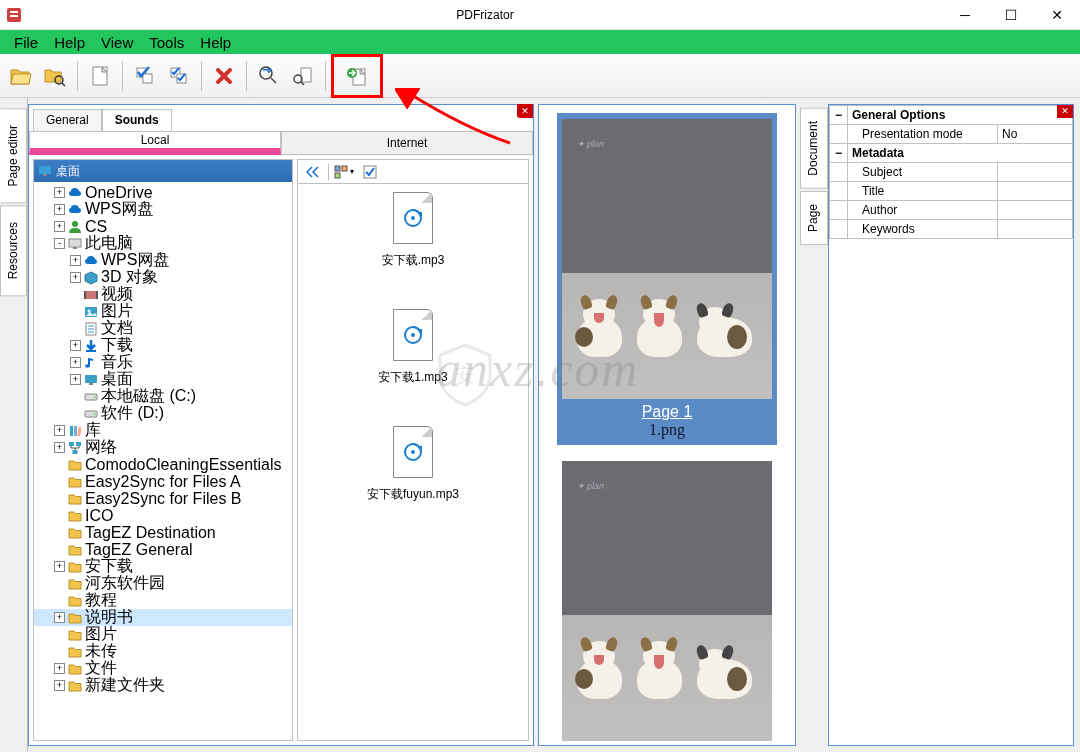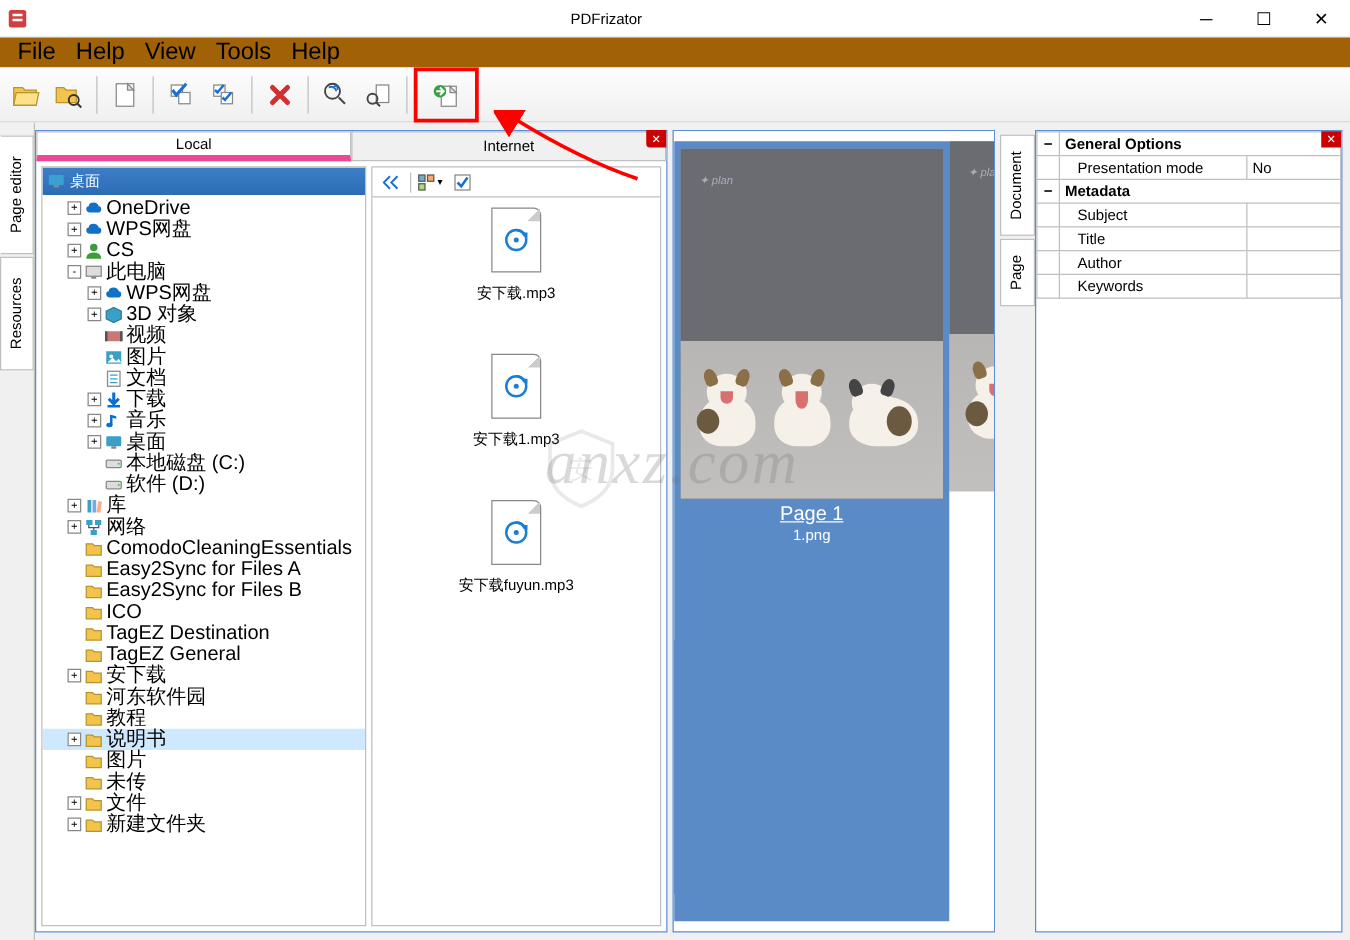--- a/index.html
+++ b/index.html
@@ -6,21 +6,21 @@
 body { background: #fff; overflow: hidden; width: 1080px; height: 752px; position: relative; }
 
 
 .title-bar { height: 30px; background: #fff; border-bottom: 1px solid #e5e5e5; display: flex; align-items: center; padding-left: 6px; }
 .title-bar .app-icon { width: 16px; height: 16px; margin-right: 6px; }
 .title-bar .title { font-size: 12px; flex: 1; text-align: center; }
 .title-bar .win-btns { display: flex; }
 .title-bar .win-btn { width: 46px; height: 30px; display: flex; align-items: center; justify-content: center; font-size: 14px; }
 
 
-.menu-bar { height: 24px; background: #a16207; display: flex; align-items: center; padding-left: 6px; font-size: 19px; }
+.menu-bar { height: 24px; background: #22c55e; display: flex; align-items: center; padding-left: 6px; font-size: 15px; }
 .menu-bar .menu-item { padding: 2px 8px; cursor: default; }
 
 
 .toolbar { height: 44px; background: linear-gradient(#fdfdfd, #f0f0f0); border-bottom: 1px solid #d0d0d0; display: flex; align-items: center; padding: 0 4px; gap: 2px; }
 .toolbar .tb-btn { width: 34px; height: 36px; display: flex; align-items: center; justify-content: center; border: 1px solid transparent; }
 .toolbar .tb-sep { width: 1px; height: 30px; background: #c0c0c0; margin: 0 3px; }
 .toolbar-group { display: flex; align-items: center; }
 .red-highlight { border: 3px solid #ff0000; padding: 0 6px; height: 44px; display: flex; align-items: center; }
 
 
@@ -38,21 +38,21 @@
 .panel1 { width: 506px; border: 1px solid #5a8fd8; background: #fff; margin: 6px 0 6px 0; position: relative; display: flex; flex-direction: column; }
 .panel1 .close-x { position: absolute; right: 0; top: -1px; width: 16px; height: 14px; background: #cc0000; color: #fff; font-size: 9px; display: flex; align-items: center; justify-content: center; cursor: default; border-radius: 0 0 0 3px; }
 .panel1-inner { display: flex; flex: 1; overflow: hidden; padding: 4px; gap: 4px; }
 
 .tabs-top { height: 26px; display: flex; padding: 4px 4px 0; }
 .tab-top { font-size: 12px; padding: 3px 12px; border: 1px solid #c0c0c0; border-bottom: none; background: #f5f5f5; cursor: default; }
 .tab-top.active { background: #fff; font-weight: bold; }
 
 .subtabs { height: 24px; display: flex; border-bottom: 1px solid #c0c0c0; }
 .subtab { flex: 1; font-size: 12px; display: flex; align-items: center; justify-content: center; border: 1px solid #c0c0c0; border-bottom: none; background: #f0f0f0; cursor: default; }
-.subtab.active { background: #fff; border-bottom: 5px solid #ec4899; margin-bottom: -1px; }
+.subtab.active { background: #fff; border-bottom: 7px solid #ec4899; margin-bottom: -1px; }
 
 
 .tree-col { width: 260px; border: 1px solid #c0c0c0; background: #fff; display: flex; flex-direction: column; overflow: hidden; }
 .tree-header { height: 22px; background: linear-gradient(#3c7fc7, #2b6cb5); color: #fff; font-size: 12px; display: flex; align-items: center; padding: 0 4px; }
 .tree-header .mini-icon { width: 14px; height: 14px; margin-right: 4px; }
 .tree { flex: 1; overflow-y: auto; overflow-x: hidden; font-size: 12px; padding: 2px 0; }
 .tree-row { display: flex; align-items: center; height: 17px; white-space: nowrap; cursor: default; }
 .tree-row.selected { background: #cde8ff; }
 .tree-toggle { width: 11px; height: 11px; border: 1px solid #888; font-size: 9px; line-height: 9px; text-align: center; margin-right: 2px; background: #fff; flex-shrink: 0; }
 .tree-toggle.empty { border: none; background: transparent; }
@@ -63,26 +63,26 @@
 .filelist-col { flex: 1; border: 1px solid #c0c0c0; background: #fff; display: flex; flex-direction: column; }
 .filelist-header { height: 24px; border-bottom: 1px solid #c0c0c0; display: flex; align-items: center; padding: 0 4px; gap: 4px; }
 .filelist-header .fh-btn { width: 22px; height: 20px; display: flex; align-items: center; justify-content: center; }
 .filelist { flex: 1; overflow-y: auto; padding: 8px; display: flex; flex-direction: column; align-items: center; gap: 40px; }
 .file-item { display: flex; flex-direction: column; align-items: center; gap: 8px; }
 .file-icon { width: 40px; height: 52px; border: 1px solid #888; background: #fff; border-radius: 0 6px 0 0; display: flex; align-items: center; justify-content: center; position: relative; }
 .file-icon::before { content: ''; position: absolute; top: 0; right: 0; width: 10px; height: 10px; background: linear-gradient(135deg, transparent 50%, #ccc 50%); }
 .file-name { font-size: 12px; }
 
 
-.panel2 { width: 258px; border: 1px solid #5a8fd8; background: #fff; margin: 6px 4px 6px 4px; display: flex; flex-direction: row; overflow-y: auto; overflow-x: auto; position: relative; }
+.panel2 { width: 258px; border: 1px solid #5a8fd8; background: #fff; margin: 6px 4px 6px 4px; display: flex; flex-direction: column; overflow-y: auto; overflow-x: auto; position: relative; }
 .thumb { margin: 8px auto; width: 220px; display: flex; flex-direction: column; align-items: center; }
 .thumb.selected { background: #5a8bc7; padding: 6px; }
 .thumb-img { width: 210px; height: 280px; background: #8a8a8a; position: relative; overflow: hidden; }
 .thumb-caption1 { font-size: 16px; color: #ffffff; margin-top: 4px; text-decoration: underline; }
-.thumb-caption2 { font-size: 12px; color: #ffffff; }
+.thumb-caption2 { font-size: 16px; color: #0f172a; font-family: Liberation Serif, serif; }
 .thumb:not(.selected) .thumb-caption1, .thumb:not(.selected) .thumb-caption2 { color: #000; }
 
 
 .right-tabs { width: 28px; background: #f0f0f0; display: flex; flex-direction: column; padding-top: 10px; }
 .right-tab { writing-mode: vertical-rl; transform: rotate(180deg); font-size: 12px; padding: 12px 5px; cursor: default; background: #fff; border: 1px solid #c0c0c0; margin-bottom: 2px; text-align: center; }
 
 
 .panel3 { flex: 1; border: 1px solid #5a8fd8; background: #fff; margin: 6px 6px 6px 0; position: relative; overflow: auto; }
 .panel3 .close-x { position: absolute; right: 0; top: -1px; width: 16px; height: 14px; background: #cc0000; color: #fff; font-size: 9px; display: flex; align-items: center; justify-content: center; }
 .prop-table { width: 100%; border-collapse: collapse; font-size: 12px; }
@@ -231,20 +231,24 @@
 
 <div class="main">
 
   <div class="left-tabs">
     <div class="left-tab active">Page editor</div>
     <div class="left-tab">Resources</div>
   </div>
 
   <div class="panel1">
     <div class="close-x">✕</div>
+    <div class="tabs-top">
+      <div class="tab-top">General</div>
+      <div class="tab-top active">Sounds</div>
+    </div>
     <div class="subtabs">
       <div class="subtab active">Local</div>
       <div class="subtab">Internet</div>
     </div>
     <div class="panel1-inner">
 
       <div class="tree-col">
         <div class="tree-header">
           <svg class="mini-icon" viewBox="0 0 14 14">
               <rect x="1" y="2" width="12" height="8" fill="#3aa0d4" rx="1"></rect>

